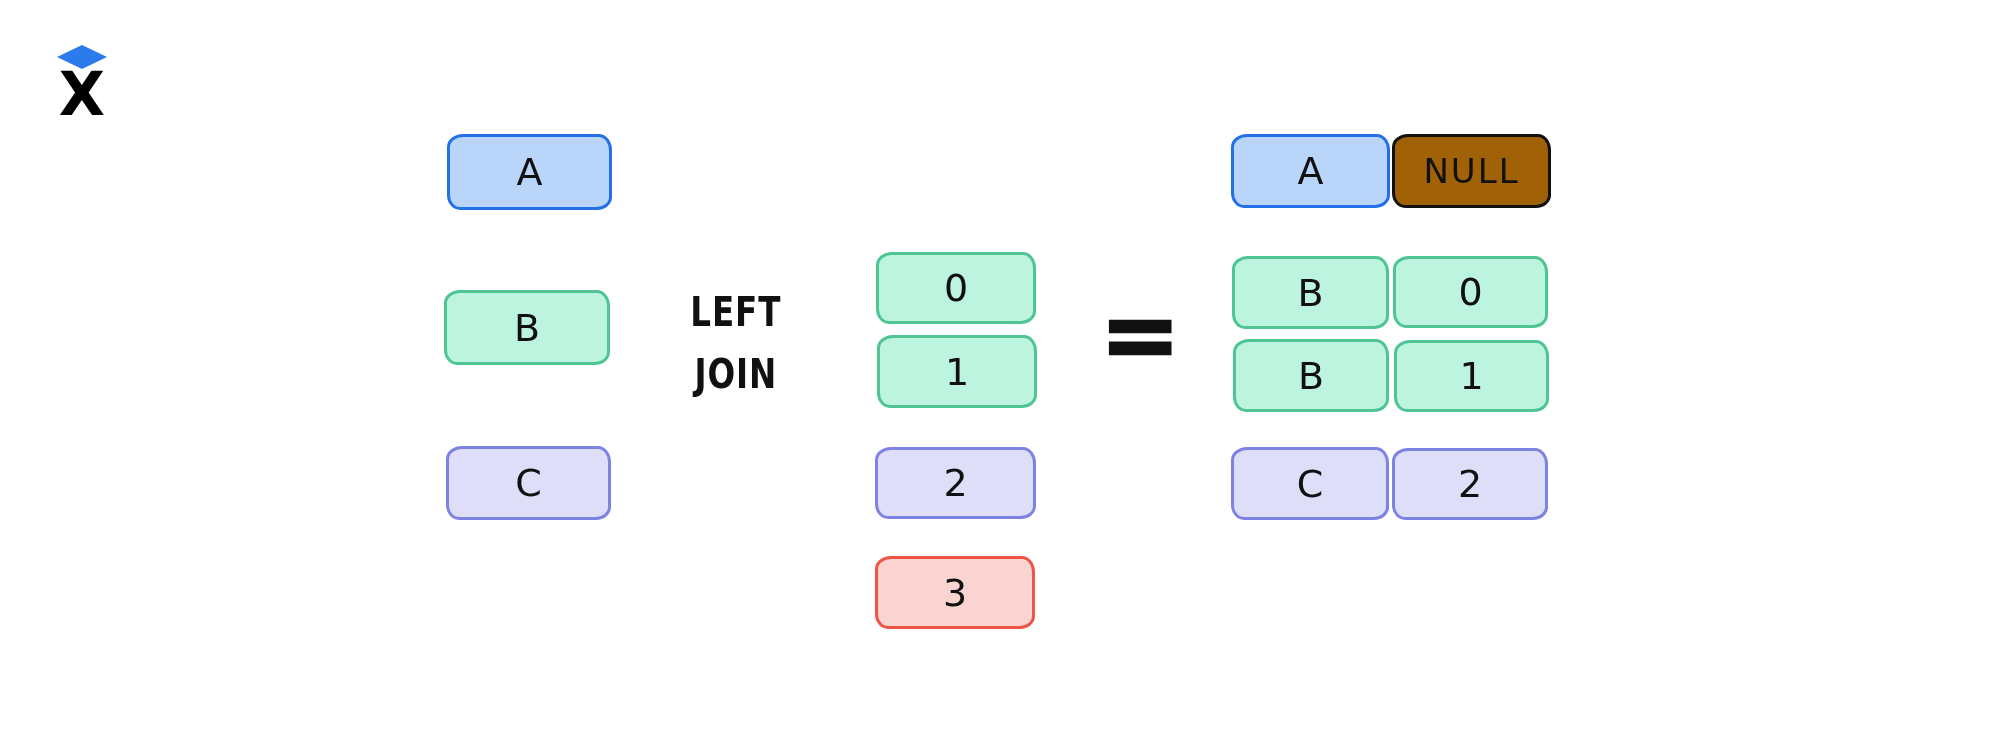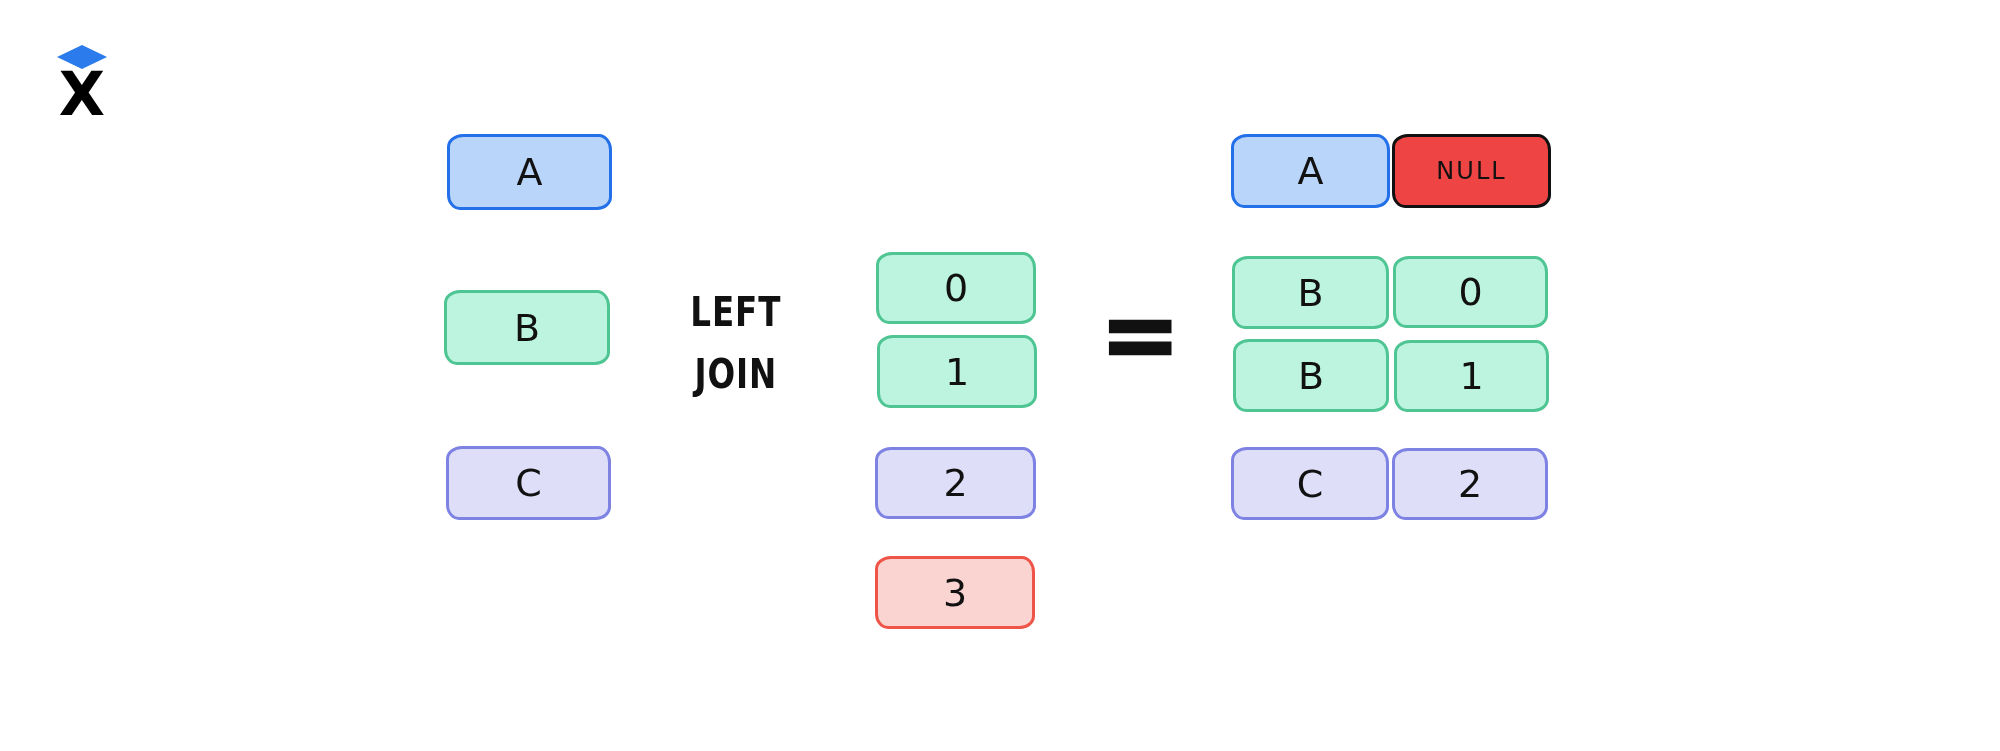--- a/index.html
+++ b/index.html
@@ -33,22 +33,22 @@
     font-size: 38px;
     font-weight: 400;
     color: #111111;
     background: #ffffff;
   }
   
   .box[data-color="blue"]   { background: #BAD5FA; border-color: #2370E8; }
   .box[data-color="green"]  { background: #BDF4E0; border-color: #4EC593; }
   .box[data-color="purple"] { background: #DEDEF8; border-color: #7E83E3; }
   .box[data-color="red"]    { background: #FAD4D0; border-color: #EF5448; }
-  .box[data-color="white"]  { background: #ef4444; border-color: #111111;
-                              font-size: 24px; letter-spacing: 2px; font-weight: 500; }
+  .box[data-color="white"]  { background: #a16207; border-color: #111111;
+                              font-size: 34px; letter-spacing: 2px; font-weight: 500; }
   .operator {
     position: absolute;
     left: 683px;
     top: 282px;
     width: 120px;
     text-align: center;
     font-weight: 700;
     font-size: 37px;
     line-height: 1.5;
     letter-spacing: 1px;

